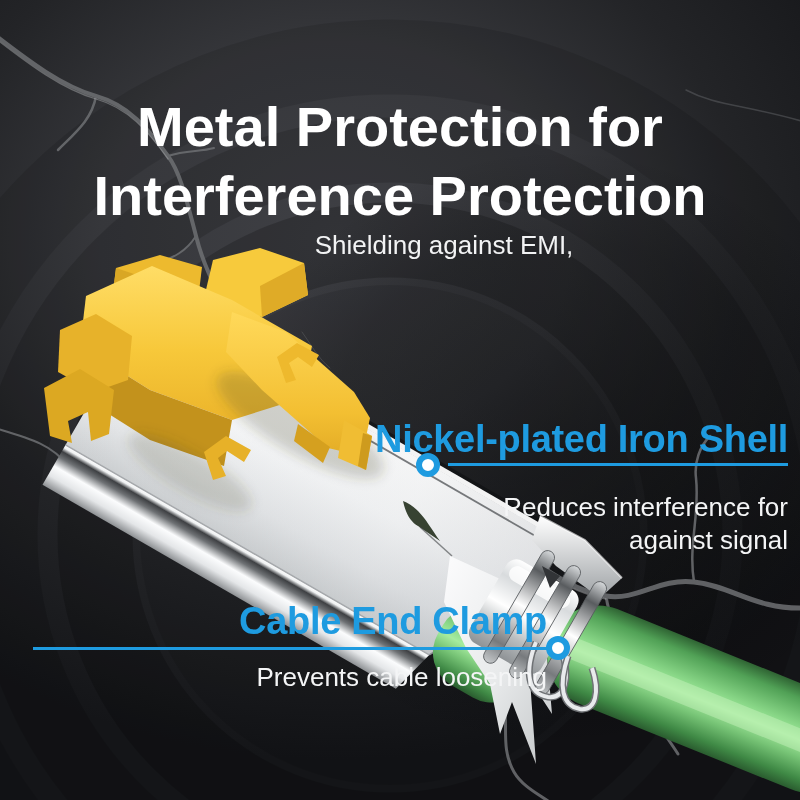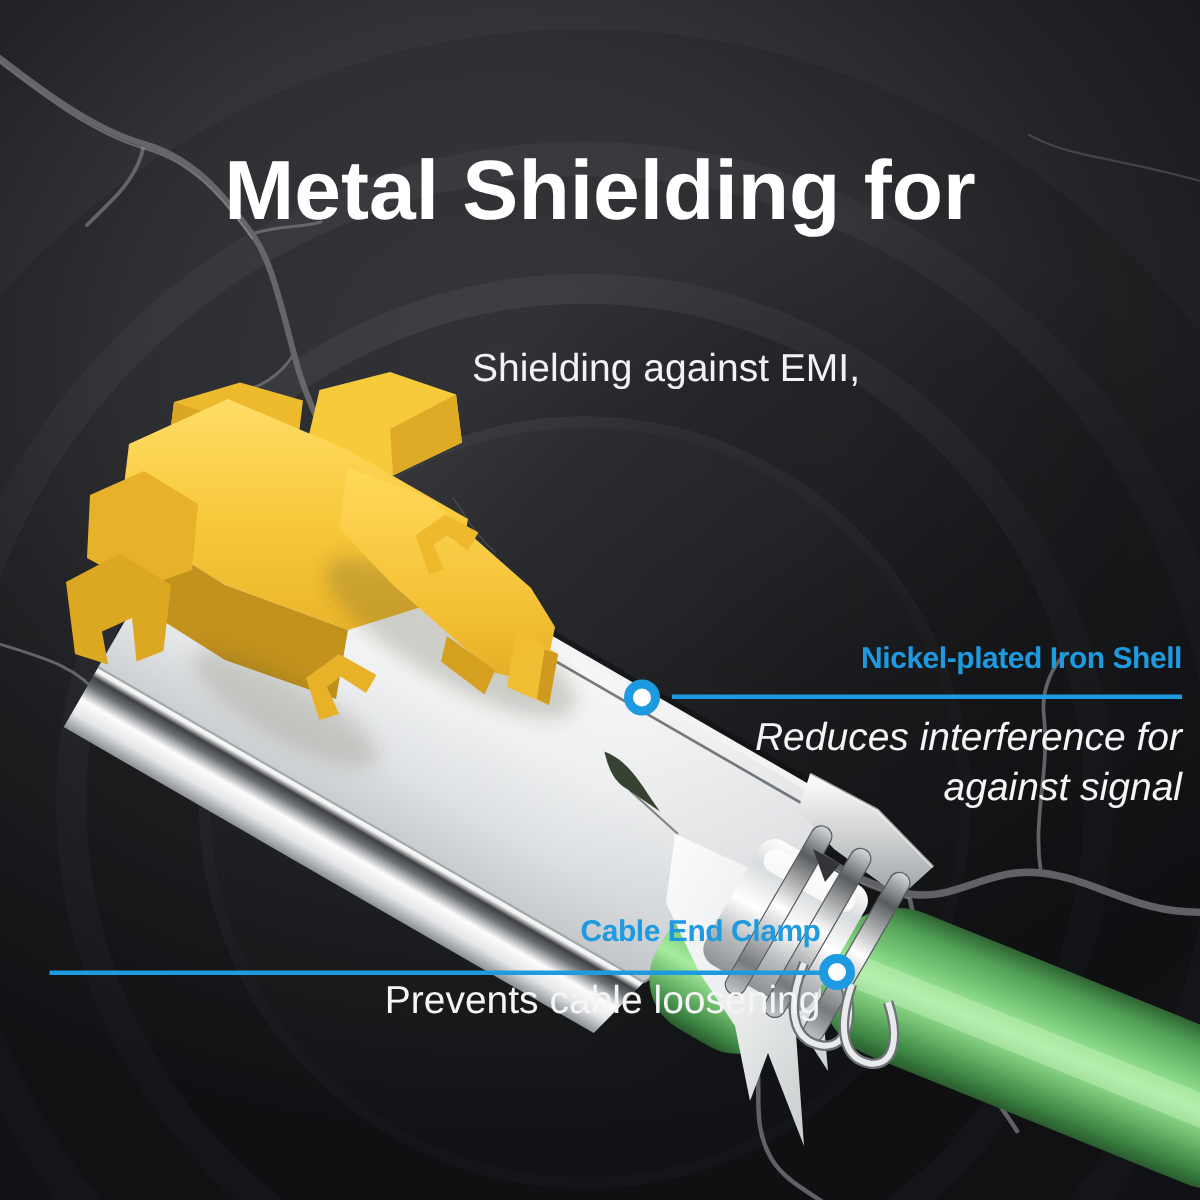--- a/index.html
+++ b/index.html
@@ -13,30 +13,30 @@
   .title{
     position:absolute;top:54px;left:0;width:100%;text-align:center;
     color:#FFFFFF;font-weight:bold;font-size:56px;line-height:69px;letter-spacing:0;
   }
   .title span{display:block;}
   .subtitle{
     position:absolute;top:203px;left:0;width:100%;text-align:center;
     color:#F2F3F4;font-size:26px;line-height:33px;font-weight:normal;margin-left:44px;
   }
   .subtitle span{display:block;}
-  .callout-title{color:#1E9BE0;font-weight:bold;font-size:20px;line-height:34px;letter-spacing:-0.3px;}
+  .callout-title{color:#1E9BE0;font-weight:bold;font-size:38px;line-height:34px;letter-spacing:-0.3px;}
   .callout-desc{color:#F4F5F6;font-size:26px;line-height:33px;}
   .callout-desc span{display:block;}
   .rule{border-top:3px solid #1E9BE0;height:0;}
   #callout-shell{position:absolute;top:422px;right:12px;text-align:right;}
   #callout-shell .rule{margin:7px 0 0 auto;width:340px;}
-  #callout-shell .callout-desc{margin-top:9px;font-style:italic;}
+  #callout-shell .callout-desc{margin-top:25px;}
   #callout-clamp{position:absolute;top:604px;left:33px;text-align:right;}
   #callout-clamp .rule{margin-top:9px;width:514px;}
-  #callout-clamp .callout-desc{margin-top:0;}
+  #callout-clamp .callout-desc{margin-top:11px;}
   .marker{
     position:absolute;width:12px;height:12px;border:6px solid #1E9BE0;
     border-radius:50%;background:#FFFFFF;z-index:4;
   }
   #marker-shell{left:416px;top:453px;}
   #marker-clamp{left:546px;top:636px;}
 </style>
 </head>
 <body>
 
@@ -213,21 +213,22 @@
           <path d="M568,656 C558,686 562,706 580,709 C596,711 600,692 592,668" fill="none" stroke="#E8EAEC" stroke-width="4"></path>
         </g>
         <polygon points="542,566 560,576 550,588" fill="#323437"></polygon>
       </g>
     </g>
   </svg>
 
   <div class="text-layer">
 
     <h1 class="title">
-      <span>Metal Shielding for</span>
+      <span>Metal Protection for</span>
+      <span>Interference Protection</span>
     </h1>
 
     <p class="subtitle">
       <span>Shielding against EMI,</span>
     </p>
 
     <div id="callout-shell">
       <div class="callout-title">Nickel-plated Iron Shell</div>
       <div class="rule"></div>
       <div class="callout-desc">

